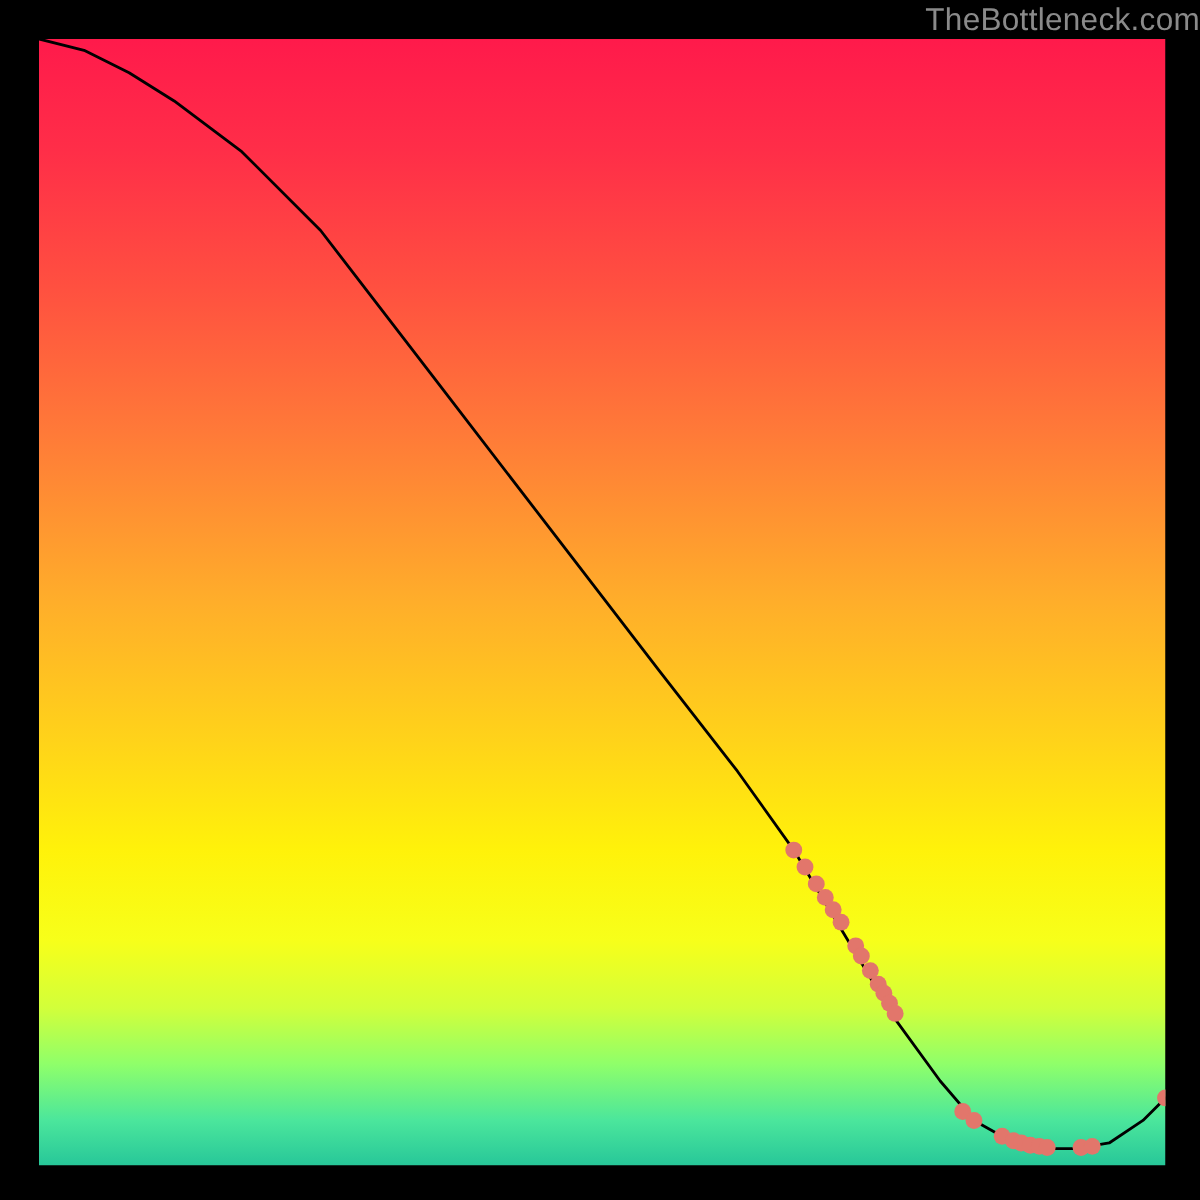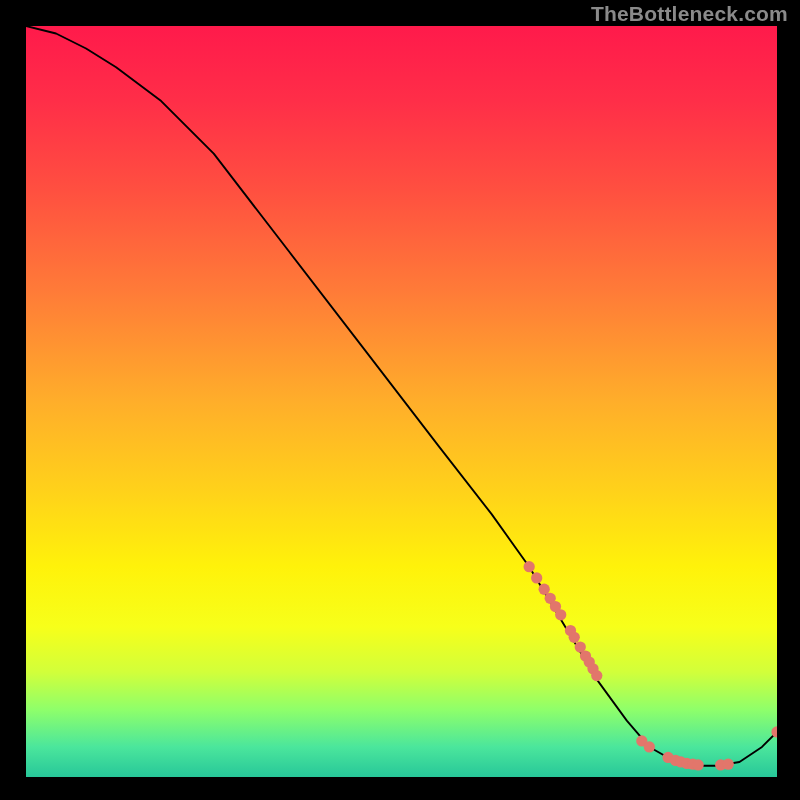--- a/index.html
+++ b/index.html
@@ -29,25 +29,25 @@
     inset: 0;
   }
   .curve-svg {
     position: absolute;
     inset: 0;
     width: 100%;
     height: 100%;
   }
   .watermark {
     position: absolute;
-    right: 12px;
+    right: 0;
     top: 2px;
     color: #8a8a8a;
     font-size: 21px;
-    font-weight: 700;
+    font-weight: 400;
     letter-spacing: 0.2px;
   }
 </style>
 </head>
 <body>
 
 <div class="stage">
   <div class="plot">
     <svg class="gradient" viewBox="0 0 100 100" preserveAspectRatio="none">
       <defs>

